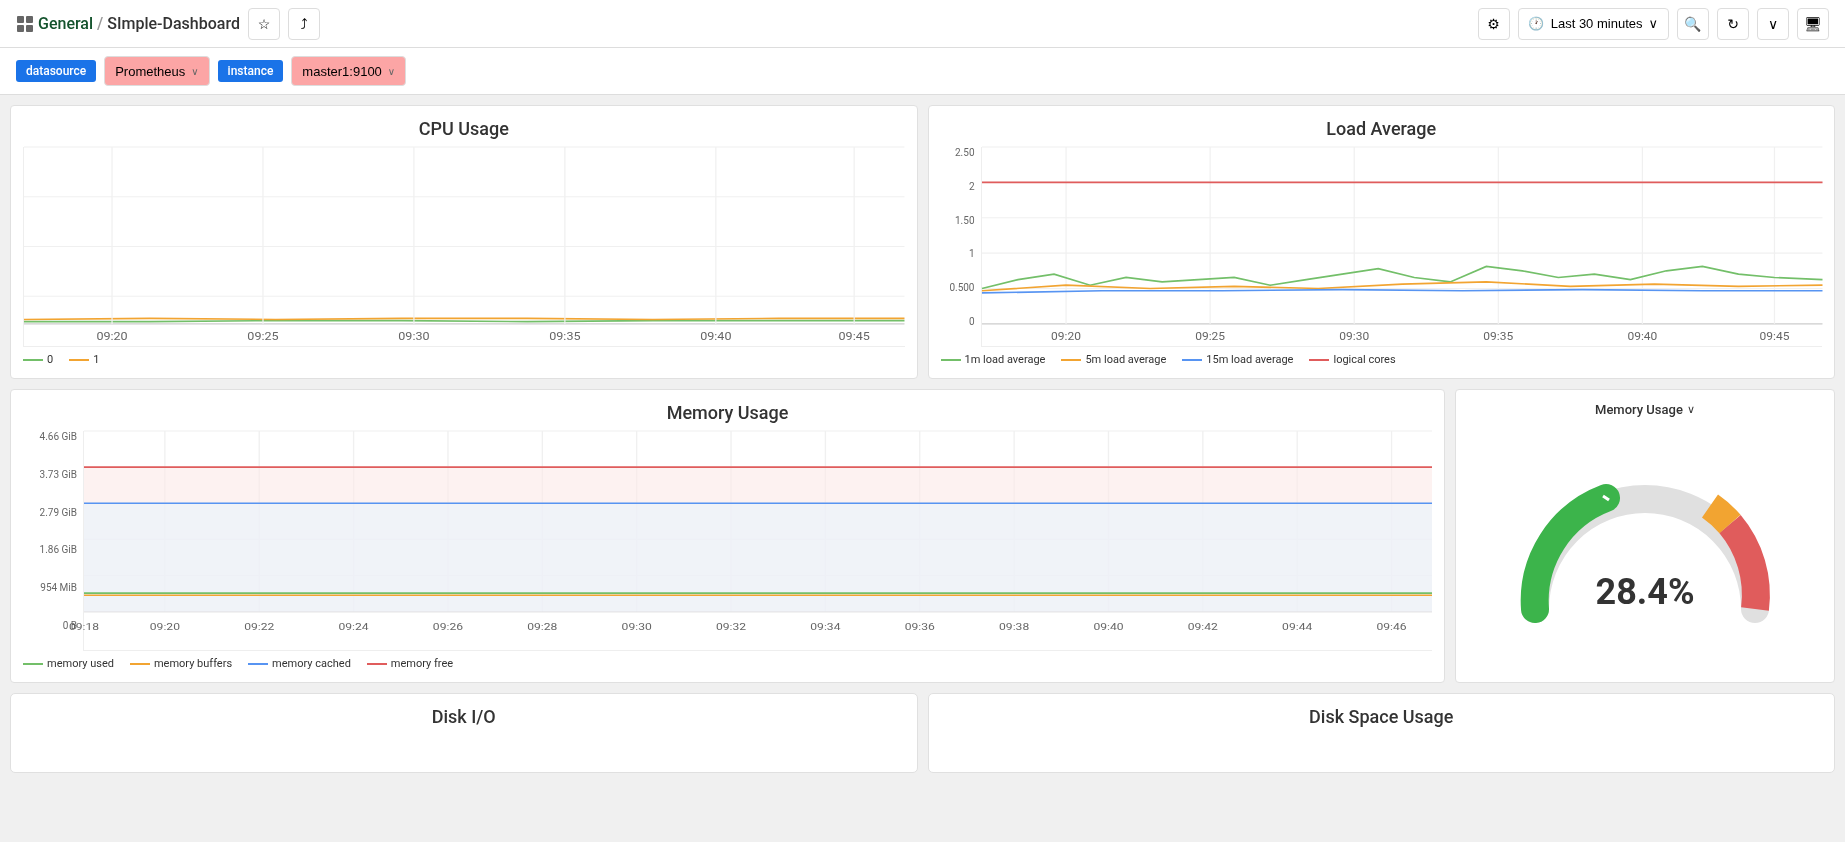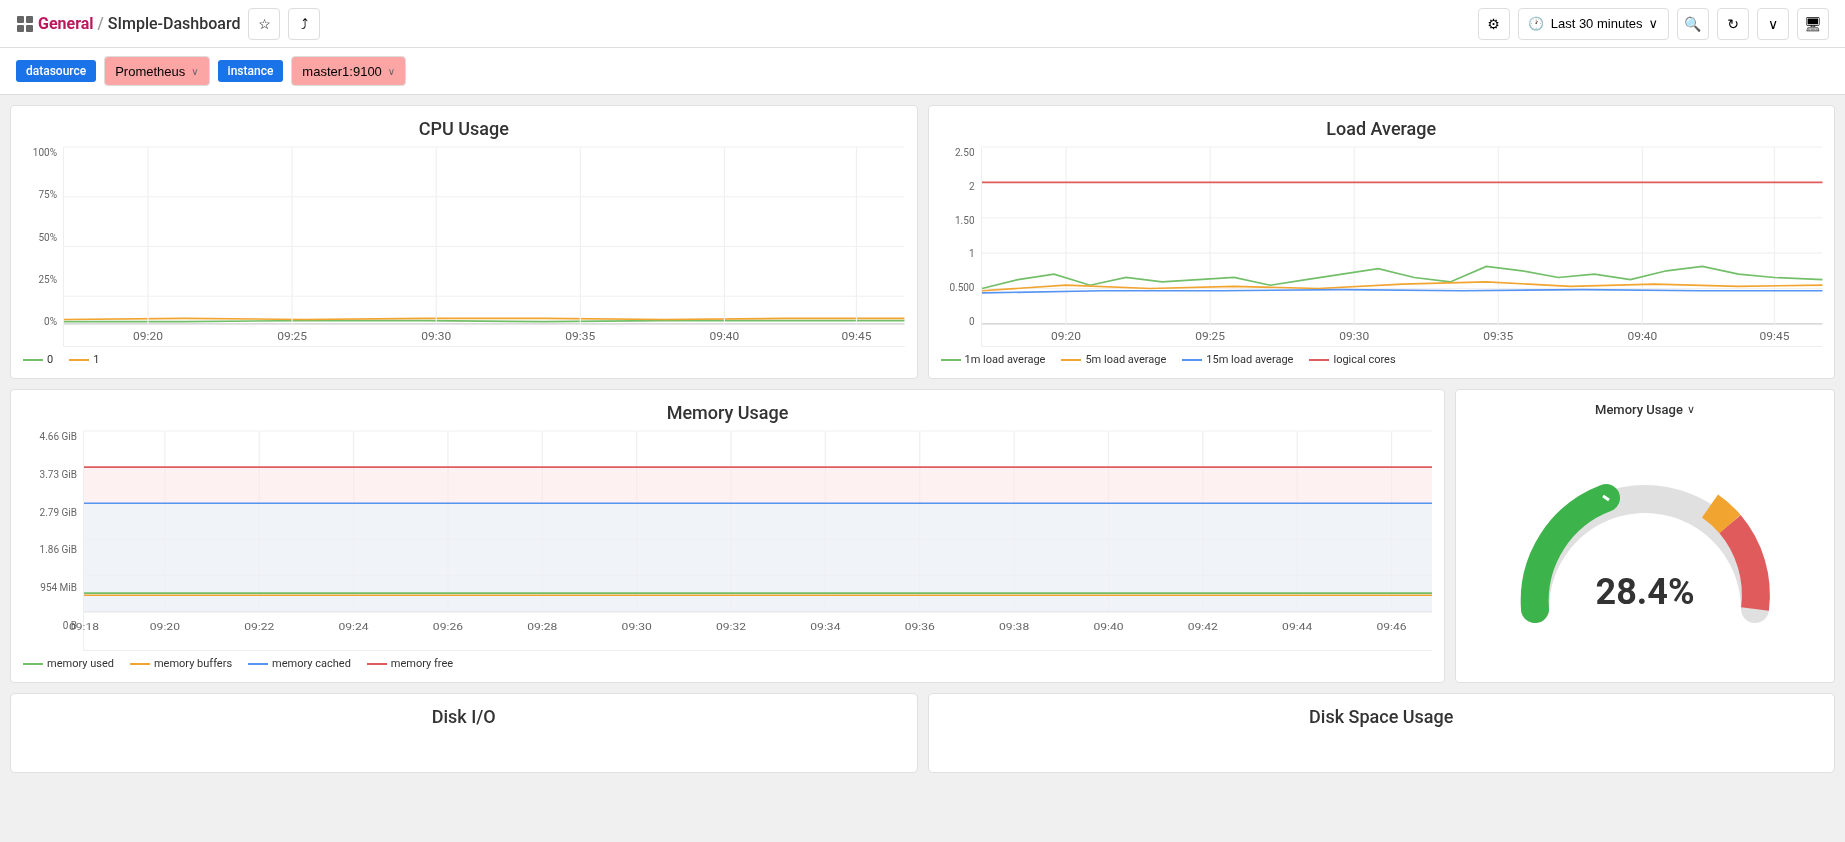--- a/index.html
+++ b/index.html
@@ -52,21 +52,21 @@
 <div class="header">
   <div class="header-left">
     <div class="breadcrumb">
 
       <svg width="18" height="18" viewBox="0 0 18 18">
         <rect x="1" y="1" width="7" height="7" rx="1" fill="#666"></rect>
         <rect x="10" y="1" width="7" height="7" rx="1" fill="#666"></rect>
         <rect x="1" y="10" width="7" height="7" rx="1" fill="#666"></rect>
         <rect x="10" y="10" width="7" height="7" rx="1" fill="#666"></rect>
       </svg>
-      <span style="cursor:pointer; color:#be185d;font-weight:bold;">General</span>
+      <span style="cursor:pointer; color:#14532d;">General</span>
       <span style="color:#999;">/</span>
       <span style="cursor:pointer;">SImple-Dashboard</span>
     </div>
     <button class="icon-btn">☆</button>
     <button class="icon-btn">⤴</button>
   </div>
   <div class="header-actions">
     <button class="icon-btn">⚙</button>
     <button class="time-btn">
       <span>🕐</span>
@@ -91,27 +91,20 @@
     <span>master1:9100</span>
     <span class="caret">∨</span>
   </button>
 </div>
 
 <div class="dashboard">
 
   <div class="panel">
     <div class="panel-title">CPU Usage</div>
     <div class="chart-container" style="height:200px;">
-      <div class="y-axis">
-        <span>100%</span>
-        <span>75%</span>
-        <span>50%</span>
-        <span>25%</span>
-        <span>0%</span>
-      </div>
       <div class="chart-plot">
         <svg width="100%" height="100%" viewBox="0 0 700 180" preserveAspectRatio="none">
 
           <line x1="0" y1="0" x2="700" y2="0" stroke="#f0f0f0" stroke-width="1"></line>
           <line x1="0" y1="45" x2="700" y2="45" stroke="#f0f0f0" stroke-width="1"></line>
           <line x1="0" y1="90" x2="700" y2="90" stroke="#f0f0f0" stroke-width="1"></line>
           <line x1="0" y1="135" x2="700" y2="135" stroke="#f0f0f0" stroke-width="1"></line>
           <line x1="0" y1="160" x2="700" y2="160" stroke="#ccc" stroke-width="1"></line>
 
           <polyline points="0,158 100,158 200,157 300,157 400,158 500,157 600,157 700,157" fill="none" stroke="#73bf69" stroke-width="1.5"></polyline>

